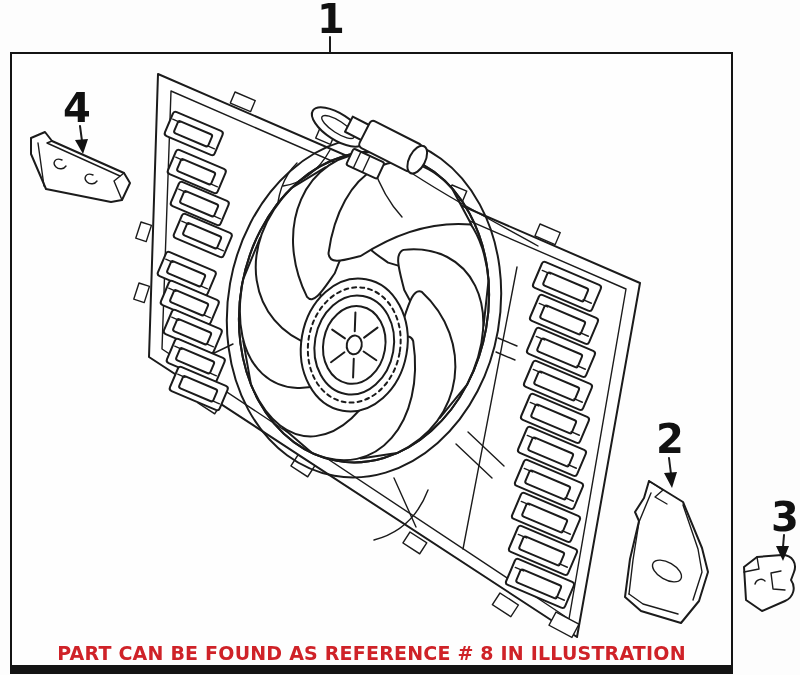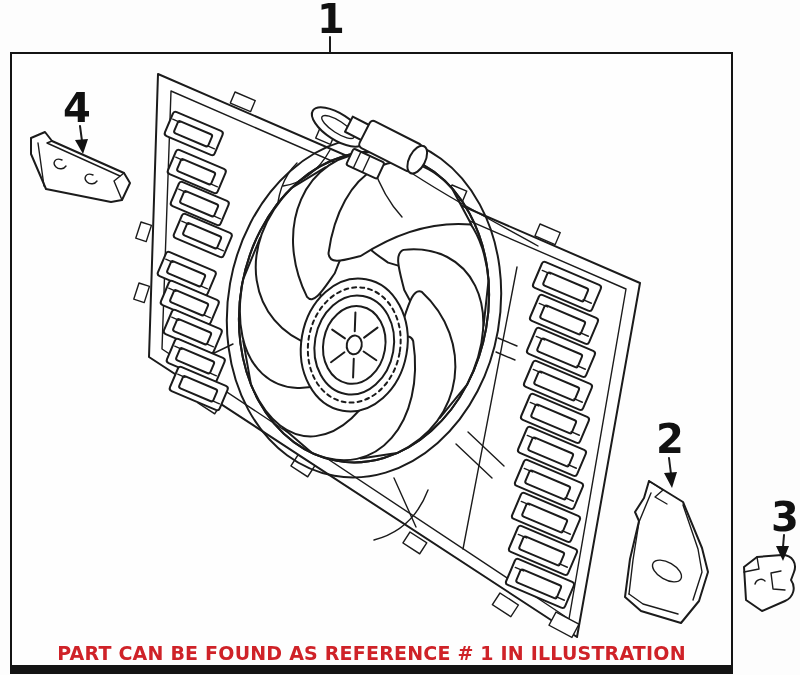--- a/index.html
+++ b/index.html
@@ -192,14 +192,14 @@
       <polygon fill="#111" points="664,473 677,472 672,488"></polygon>
     </g>
 
     <g>
       <text class="callout-num" x="785" y="531" text-anchor="middle">3</text>
       <path class="ink" stroke-width="2.4" d="M784,535 L783,547"></path>
       <polygon fill="#111" points="776,546 789,546 783,561"></polygon>
     </g>
   </svg>
 
-  <div class="note">PART CAN BE FOUND AS REFERENCE # 1 IN ILLUSTRATION</div>
+  <div class="note">PART CAN BE FOUND AS REFERENCE # 8 IN ILLUSTRATION</div>
 </div>
 
 </body></html>

